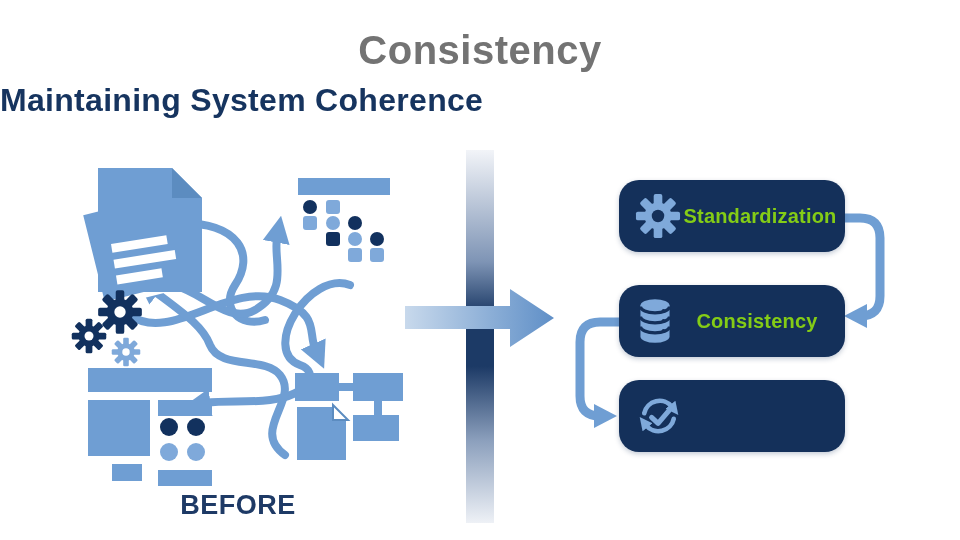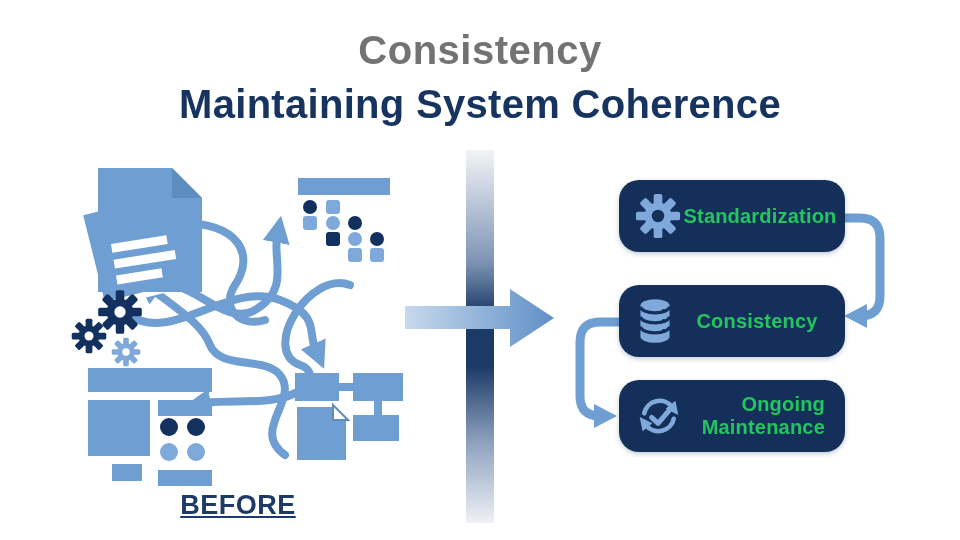--- a/index.html
+++ b/index.html
@@ -1,34 +1,34 @@
 <!DOCTYPE html>
 <html><head>
 <meta charset="utf-8">
 <style>
   html,body{margin:0;padding:0;background:#fff;}
   .canvas{position:relative;width:960px;height:540px;background:#ffffff;overflow:hidden;
           font-family:"Liberation Sans",sans-serif;}
   .title{position:absolute;top:28px;left:0;width:960px;text-align:center;
          font-size:40px;font-weight:800;color:#737373;letter-spacing:.5px;}
-  .subtitle{position:absolute;top:82px;left:0;width:960px;text-align:center;
-         font-size:40px;font-weight:800;color:#16345F;letter-spacing:.3px;}
+  .subtitle{position:absolute;top:82px;left:0;width:960px;
+         font-size:32px;font-weight:800;color:#16345F;letter-spacing:.3px;}
   .left-illustration{position:absolute;left:70px;top:160px;width:340px;height:330px;z-index:2;}
   .overlay{position:absolute;left:0;top:0;width:960px;height:540px;z-index:1;}
   .step{position:absolute;left:619px;width:226px;height:72px;background:#14305A;
         border-radius:20px;display:flex;align-items:center;z-index:2;
         box-shadow:0 2px 5px rgba(20,48,90,.25);}
   .step .icon-wrap{flex:0 0 auto;margin-left:16px;display:flex;align-items:center;}
   .step .label-wrap{flex:1;display:flex;justify-content:center;padding-right:6px;}
-  .step .label{color:#22c55e;font-size:20px;font-weight:700;letter-spacing:.2px;
-        text-align:right;line-height:1.15;}
+  .step .label{color:#84cc16;font-size:20px;font-weight:700;letter-spacing:.2px;
+        text-align:center;line-height:1.15;}
   .step3 .label{max-width:128px;}
   .side-label{position:absolute;top:490px;width:170px;text-align:center;
         font-size:27px;font-weight:600;color:#1E3A66;letter-spacing:.5px;z-index:2;}
-  .before-label{left:153px;text-decoration:underline;}
+  .before-label{left:153px;}
   .after-label{left:638px;}
 </style>
 </head>
 <body>
 
 <div class="canvas">
 
   <div class="title">Consistency</div>
   <div class="subtitle">Maintaining System Coherence</div>
 
@@ -208,20 +208,17 @@
             <path d="M0,0 L6,3 L0,6 Z" fill="#7FA9DA"></path>
           </marker>
         </defs>
         <g stroke="#7FA9DA" stroke-width="5" fill="none" stroke-linecap="round">
           <path d="M10,23 A17,17 0 0 1 40,16" marker-end="url(#ah2)"></path>
           <path d="M42,29 A17,17 0 0 1 12,36" marker-end="url(#ah2)"></path>
         </g>
         <path d="M18,27.5 L25,34 L37,20" stroke="#7FA9DA" stroke-width="5.5" fill="none" stroke-linecap="round" stroke-linejoin="round"></path>
       </svg>
     </span>
-    <span class="label-wrap">
-        <span class="label">Ongoing Maintenance</span>
-      </span>
   </div>
 
   <div class="side-label before-label">BEFORE</div>
 
 </div>
 
 </body></html>

